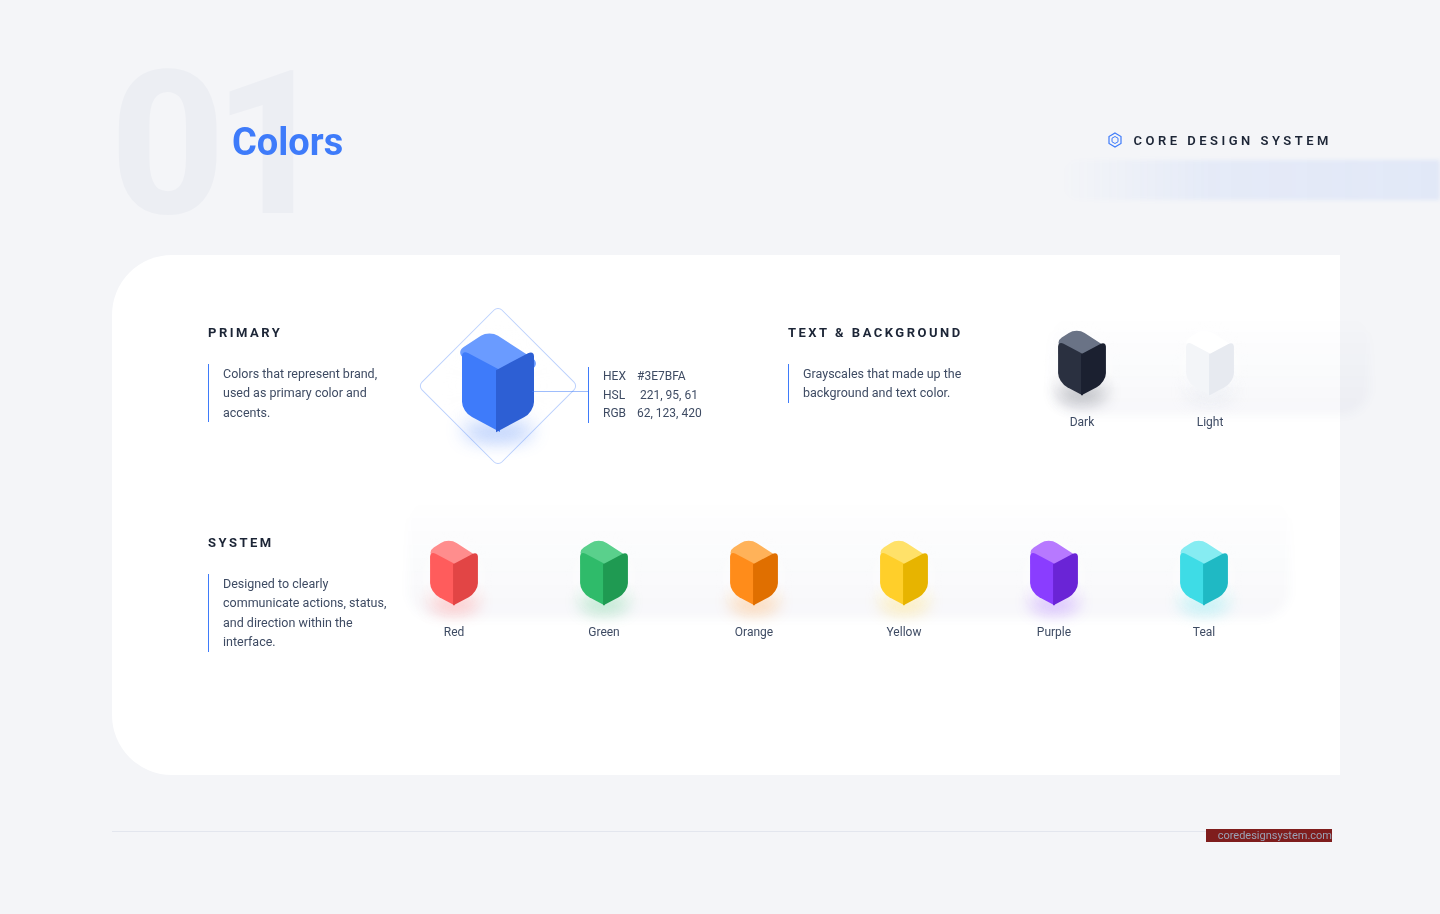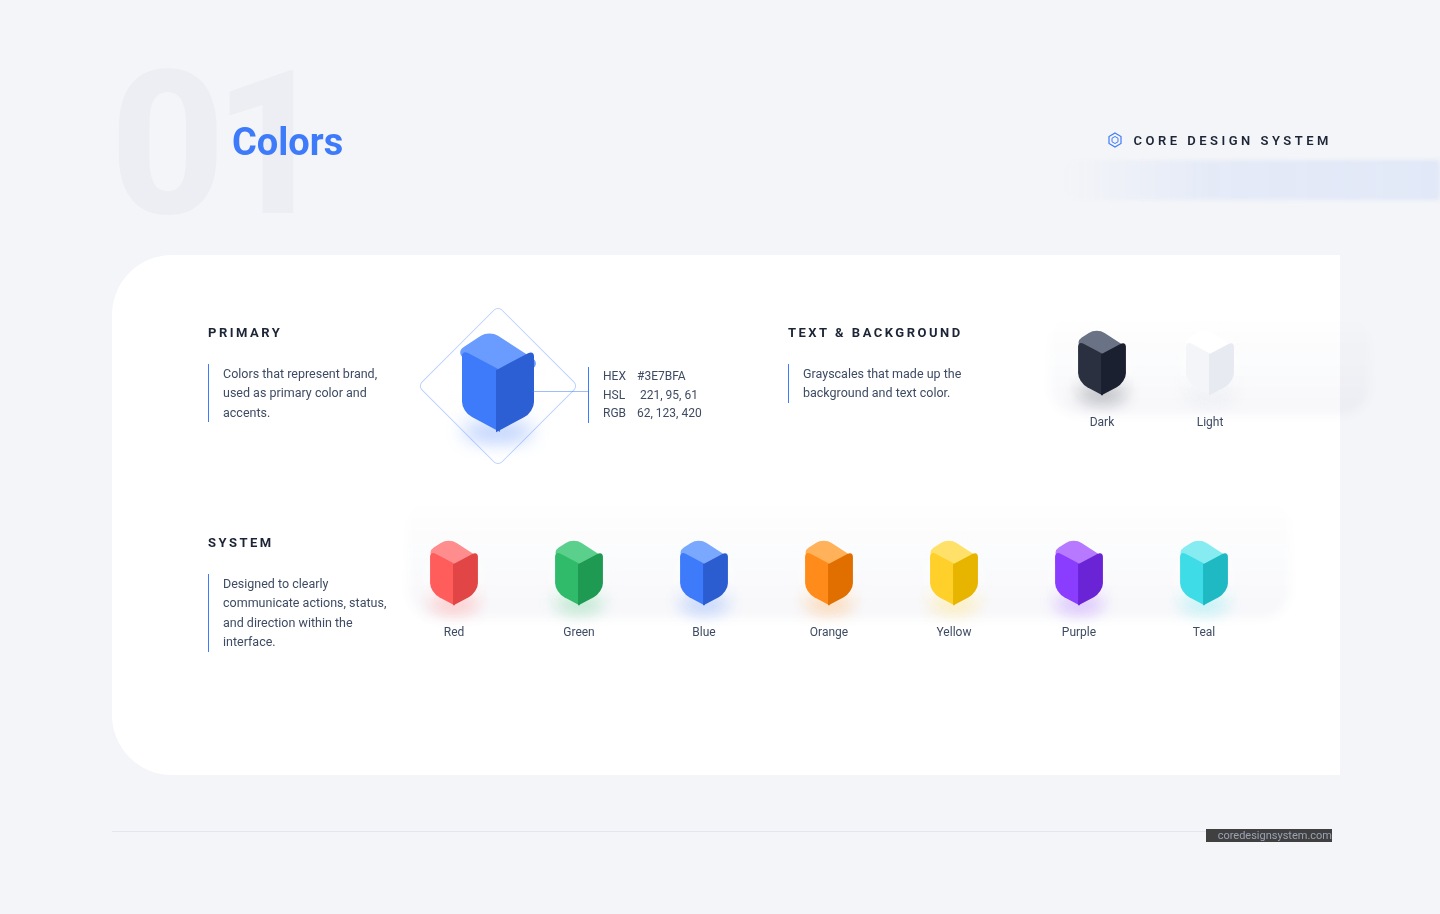--- a/index.html
+++ b/index.html
@@ -93,21 +93,21 @@
       line-height: 1.55;
       color: #3e4b63;
       max-width: 180px;
     }
 
     .top-row { display: flex; height: 210px; }
     .col-primary { width: 200px; flex-shrink:0; }
     .col-cube-primary { width: 180px; flex-shrink:0; display:flex; align-items:flex-start; justify-content:center; padding-top:6px; position:relative;}
     .col-spec { width: 200px; flex-shrink:0; padding-top: 42px; position: relative; }
     .col-textbg { width: 260px; flex-shrink:0; }
-    .col-dark-light { flex:1; display:flex; justify-content:flex-end; gap: 40px; padding-right: 6px;}
+    .col-dark-light { flex:1; display:flex; justify-content:space-between; gap: 40px; padding-right: 6px;}
 
     .spec-line {
       font-size: 12px; color: #3e4b63; line-height: 1.55;
       border-left: 1px solid #3E7BFA;
       padding-left: 14px;
     }
     .spec-key { display:inline-block; width: 34px; }
 
     .connector {
       position: absolute;
@@ -193,21 +193,21 @@
     }
 
     .footer-line {
       position: absolute;
       left: 112px; right: 108px; bottom: 82px;
       height: 1px; background: #e3e6ee;
     }
     .footer-url {
       position: absolute; right: 108px; bottom: 72px;
       font-size: 11px; color: #9aa2b5;
-      background: #404040; padding-left: 12px;
+      background: #7f1d1d; padding-left: 12px;
     }
   </style>
 </head>
 <body>
 
 <div class="big-number">01</div>
 <div class="page-title">Colors</div>
 
 <div class="brand-badge">
   <span class="hex-icon">
@@ -312,32 +312,20 @@
             <div class="cube">
               <div class="face top" style="background:#5ad08c"></div>
               <div class="face left" style="background:#2fbb6a"></div>
               <div class="face right" style="background:#1f9a52"></div>
             </div>
           </div>
           <div class="swatch-label">Green</div>
         </div>
         <div class="swatch-block">
           <div class="cube-wrap small">
-            <div class="cube-shadow" style="background:#3e7bfa"></div>
-            <div class="halo"></div>
-            <div class="cube">
-              <div class="face top" style="background:#7aa8ff"></div>
-              <div class="face left" style="background:#3e7bfa"></div>
-              <div class="face right" style="background:#2b5dd0"></div>
-            </div>
-          </div>
-          <div class="swatch-label">Blue</div>
-        </div>
-        <div class="swatch-block">
-          <div class="cube-wrap small">
             <div class="cube-shadow" style="background:#ff8c1a"></div>
             <div class="halo"></div>
             <div class="cube">
               <div class="face top" style="background:#ffb259"></div>
               <div class="face left" style="background:#ff8c1a"></div>
               <div class="face right" style="background:#e06f00"></div>
             </div>
           </div>
           <div class="swatch-label">Orange</div>
         </div>

